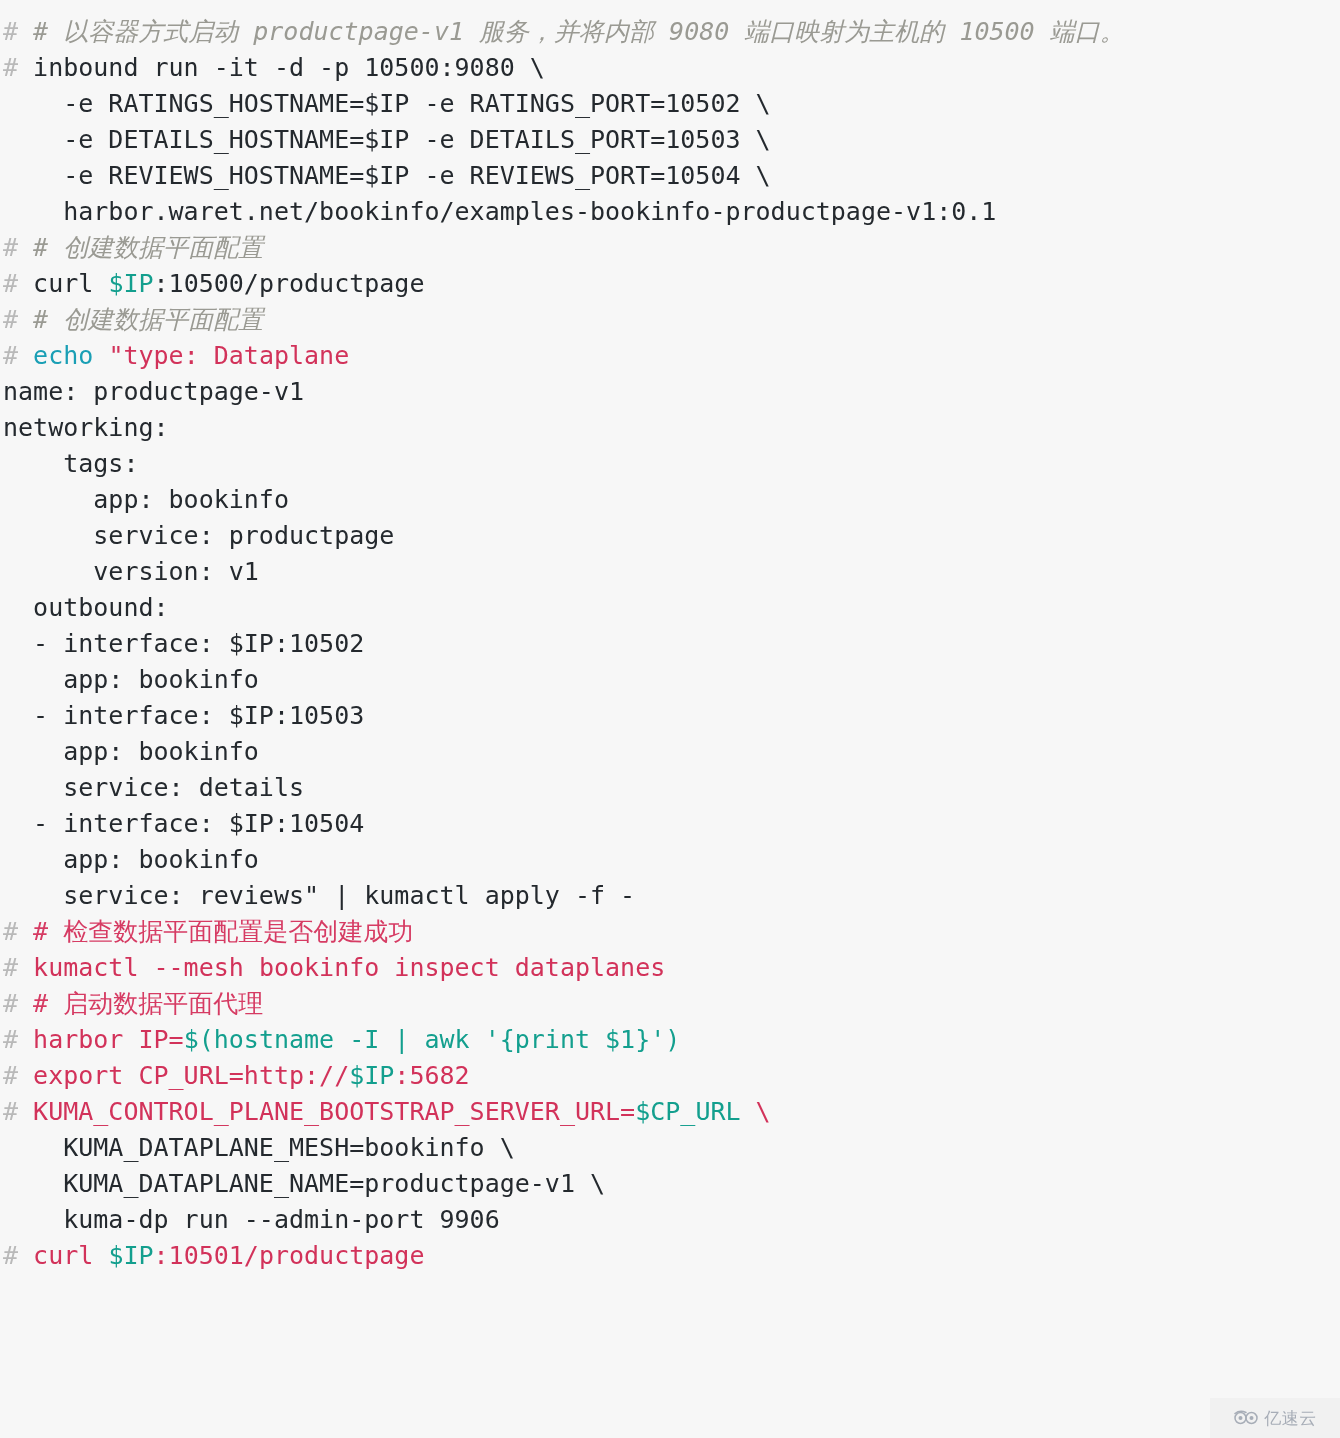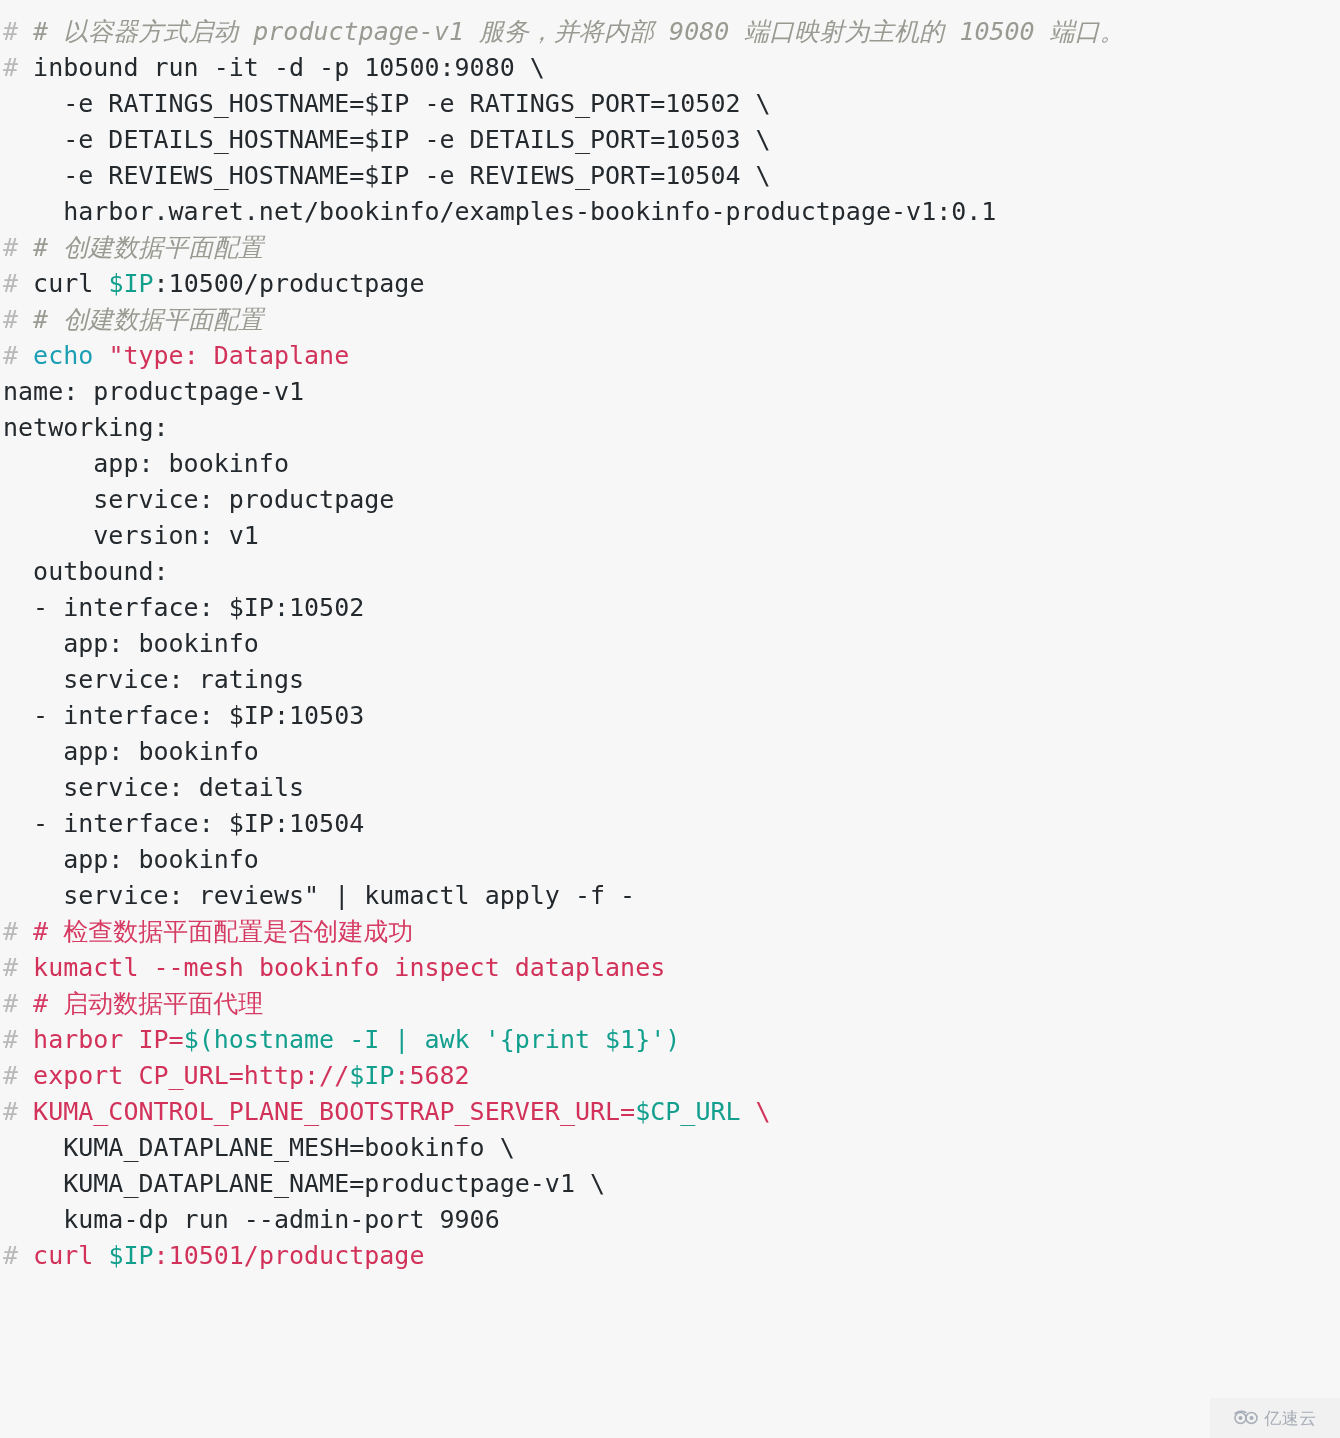--- a/index.html
+++ b/index.html
@@ -78,27 +78,27 @@
       <div class="line"><span class="tok c-plain">    -e RATINGS_HOSTNAME=$IP -e RATINGS_PORT=10502 \</span></div>
       <div class="line"><span class="tok c-plain">    -e DETAILS_HOSTNAME=$IP -e DETAILS_PORT=10503 \</span></div>
       <div class="line"><span class="tok c-plain">    -e REVIEWS_HOSTNAME=$IP -e REVIEWS_PORT=10504 \</span></div>
       <div class="line"><span class="tok c-plain">    harbor.waret.net/bookinfo/examples-bookinfo-productpage-v1:0.1</span></div>
       <div class="line"><span class="tok c-prompt"># </span><span class="tok c-comment"># 创建数据平面配置</span></div>
       <div class="line"><span class="tok c-prompt"># </span><span class="tok c-plain">curl </span><span class="tok c-var">$IP</span><span class="tok c-plain">:10500/productpage</span></div>
       <div class="line"><span class="tok c-prompt"># </span><span class="tok c-comment"># 创建数据平面配置</span></div>
       <div class="line"><span class="tok c-prompt"># </span><span class="tok c-keyword">echo </span><span class="tok c-string">"type: Dataplane</span></div>
       <div class="line"><span class="tok c-plain">name: productpage-v1</span></div>
       <div class="line"><span class="tok c-plain">networking:</span></div>
+      <div class="line"><span class="tok c-plain">    tags:</span></div>
       <div class="line"><span class="tok c-plain">      app: bookinfo</span></div>
       <div class="line"><span class="tok c-plain">      service: productpage</span></div>
       <div class="line"><span class="tok c-plain">      version: v1</span></div>
       <div class="line"><span class="tok c-plain">  outbound:</span></div>
       <div class="line"><span class="tok c-plain">  - interface: $IP:10502</span></div>
       <div class="line"><span class="tok c-plain">    app: bookinfo</span></div>
-      <div class="line"><span class="tok c-plain">    service: ratings</span></div>
       <div class="line"><span class="tok c-plain">  - interface: $IP:10503</span></div>
       <div class="line"><span class="tok c-plain">    app: bookinfo</span></div>
       <div class="line"><span class="tok c-plain">    service: details</span></div>
       <div class="line"><span class="tok c-plain">  - interface: $IP:10504</span></div>
       <div class="line"><span class="tok c-plain">    app: bookinfo</span></div>
       <div class="line"><span class="tok c-plain">    service: reviews" | kumactl apply -f -</span></div>
       <div class="line"><span class="tok c-prompt"># </span><span class="tok c-comment-red"># 检查数据平面配置是否创建成功</span></div>
       <div class="line"><span class="tok c-prompt"># </span><span class="tok c-cmd">kumactl --mesh bookinfo inspect dataplanes</span></div>
       <div class="line"><span class="tok c-prompt"># </span><span class="tok c-comment-red"># 启动数据平面代理</span></div>
       <div class="line"><span class="tok c-prompt"># </span><span class="tok c-cmd">harbor IP=</span><span class="tok c-var">$(hostname -I | awk '{print $1}')</span></div>

